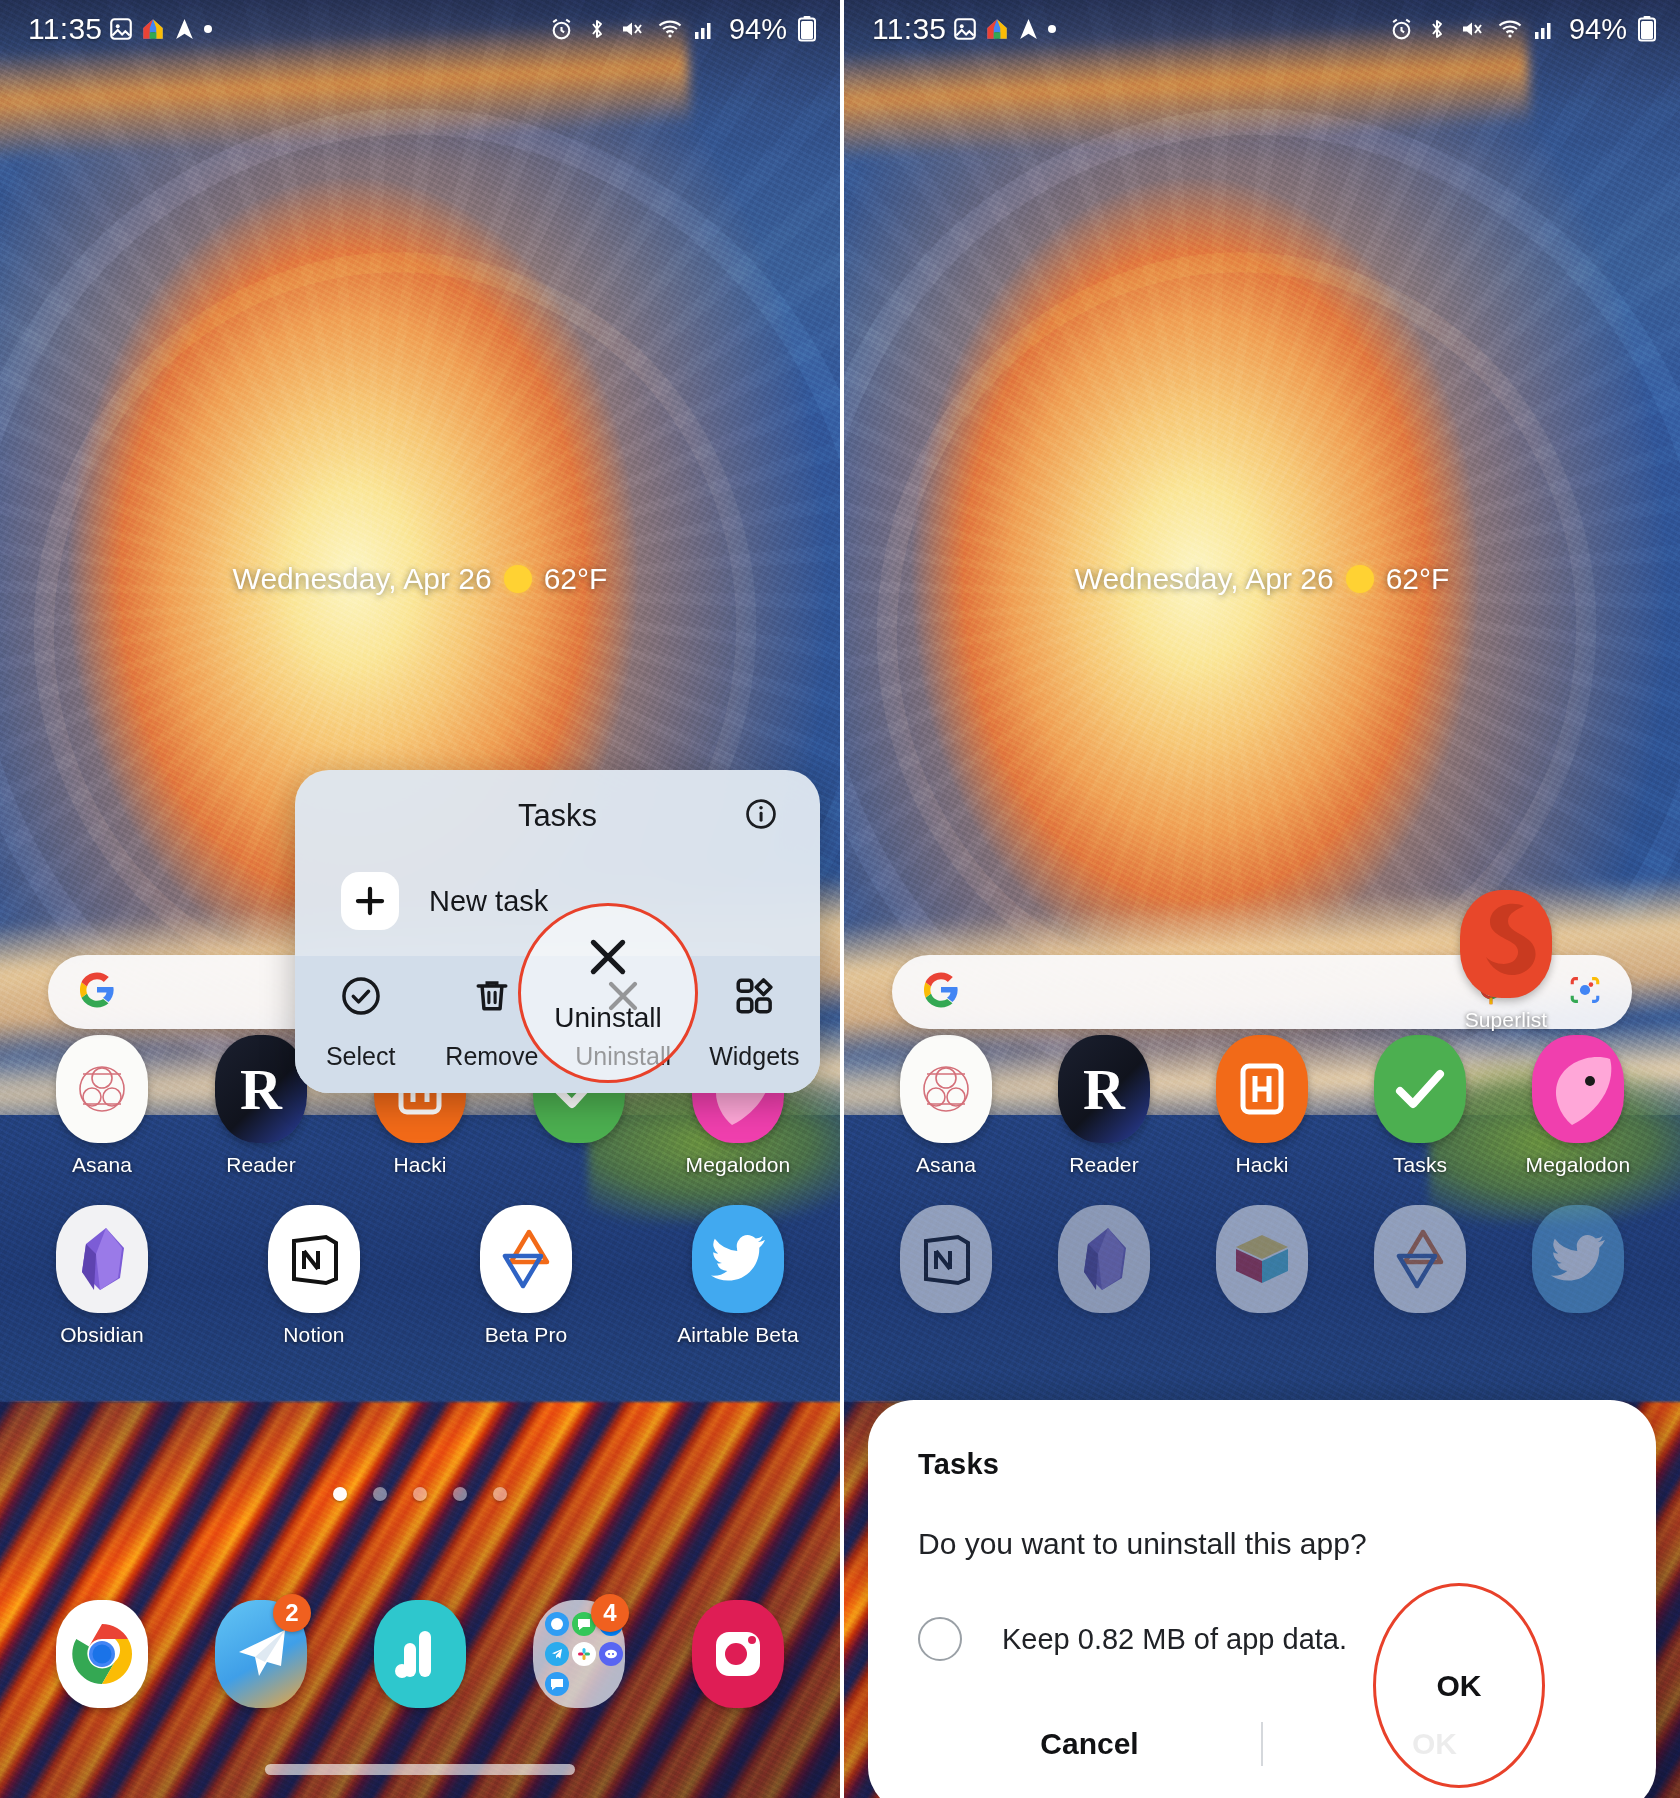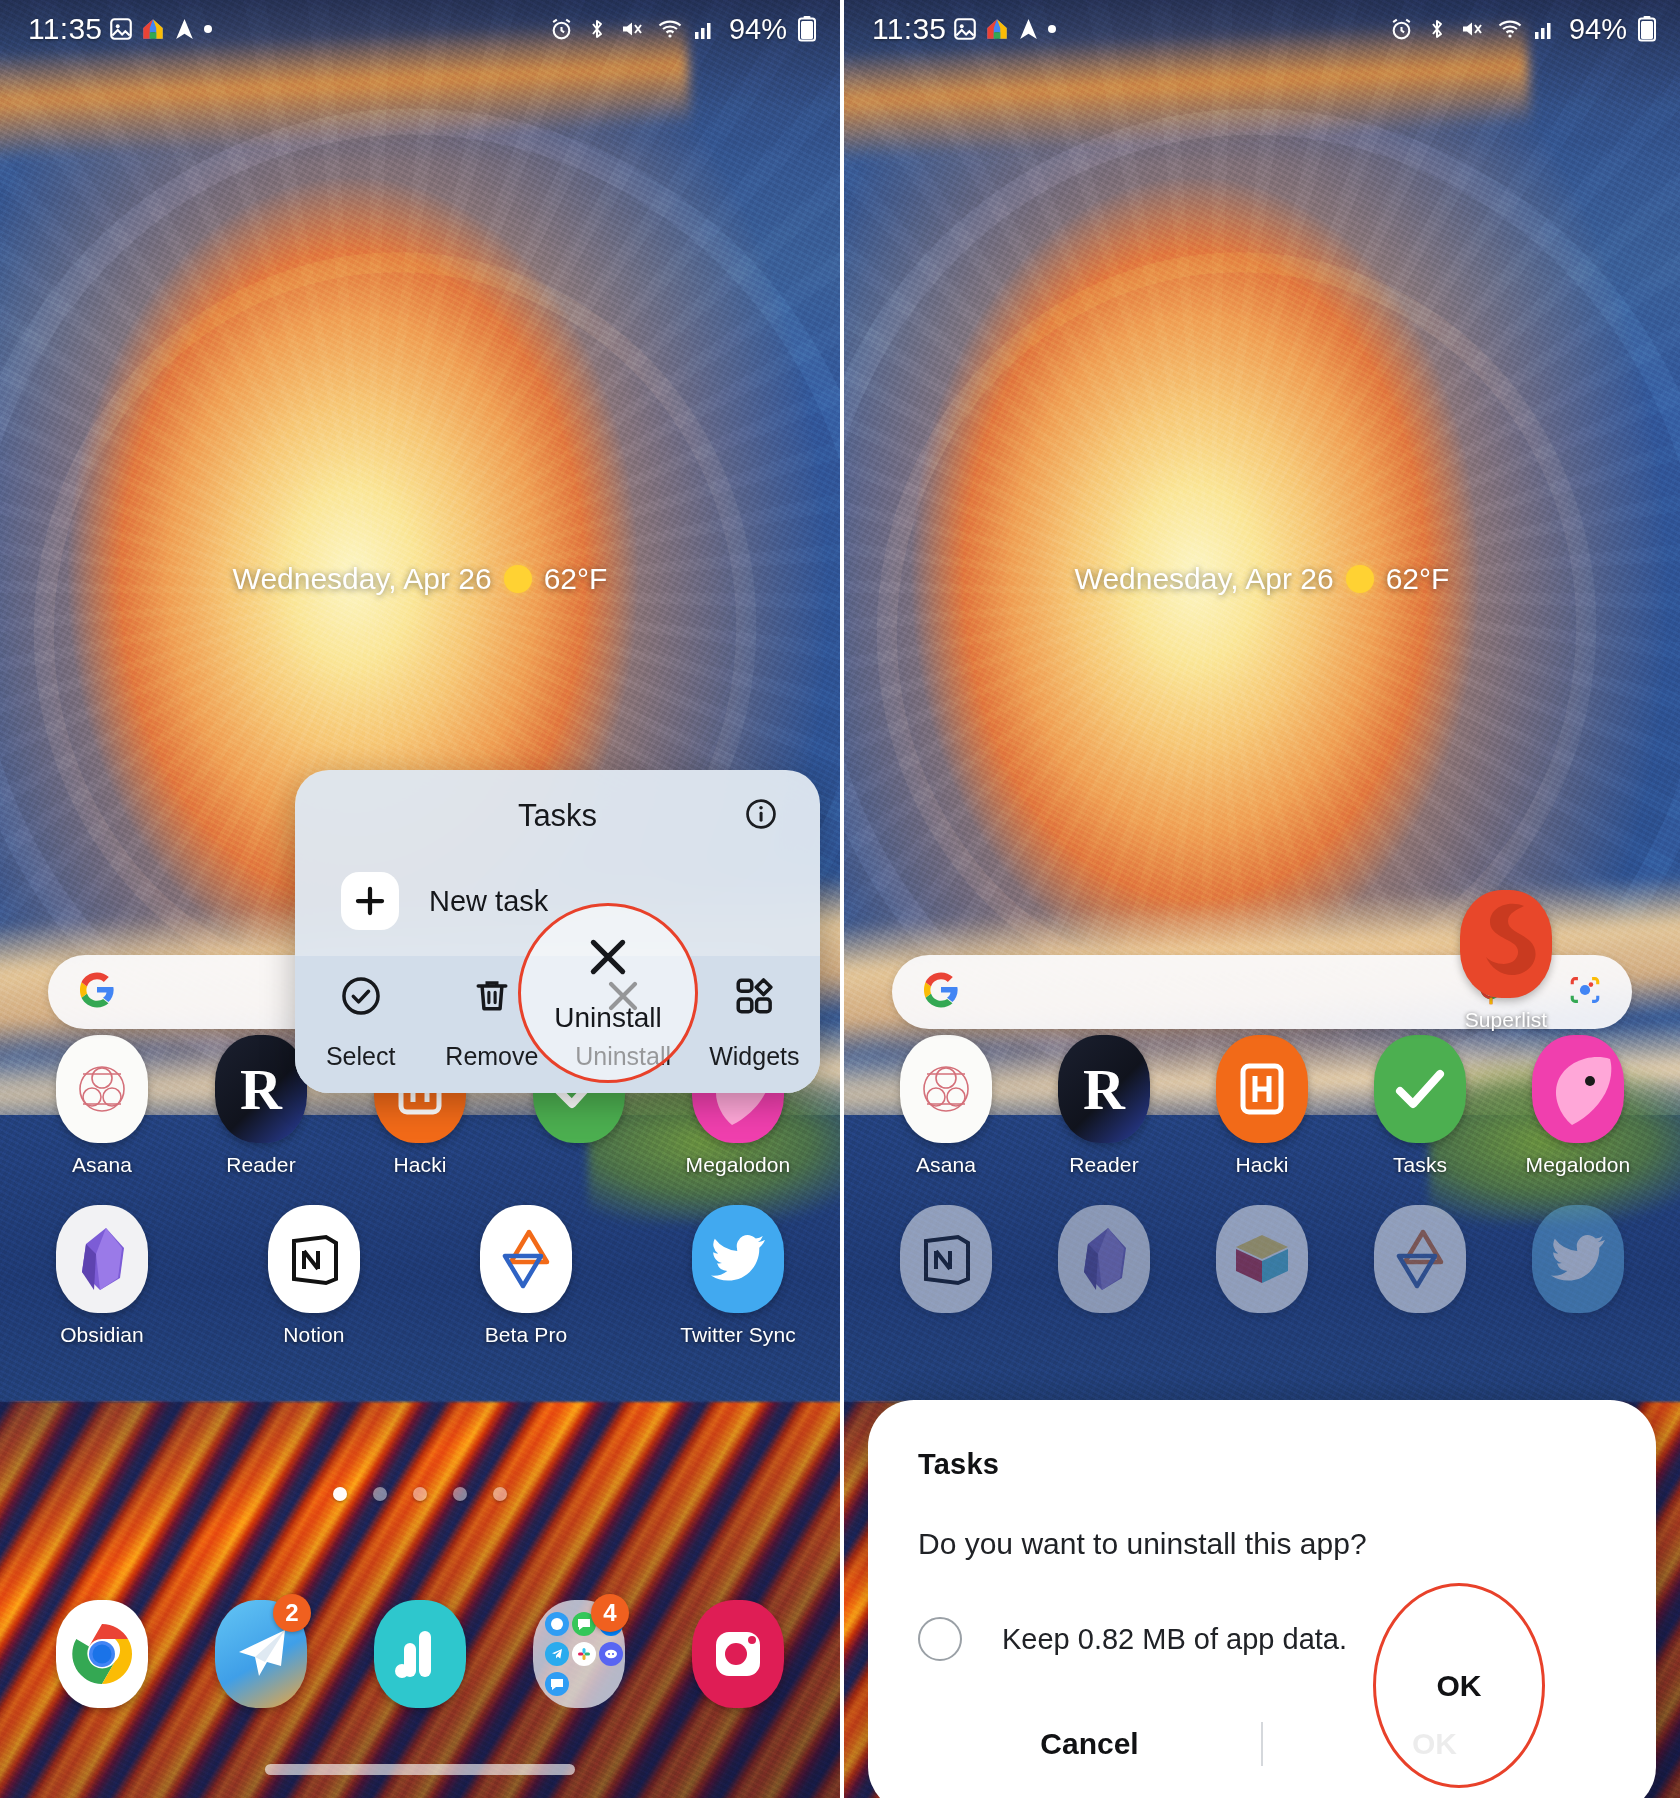--- a/index.html
+++ b/index.html
@@ -485,21 +485,21 @@
           <span class="applabel">Beta Pro</span>
         </div>
         <div class="app">
           <div class="iconwrap">
               <div class="icon" style="background:#41a9f0;">
             <svg width="62" height="54" viewBox="0 0 62 54">
                   <path d="M58 8c-2.2 1-4.5 1.7-7 2a11 11 0 004.8-6.1 23 23 0 01-7 2.7A11 11 0 0030 16.5c0 .9.1 1.7.3 2.5A31 31 0 017.8 6.8a11 11 0 003.4 14.7c-1.8 0-3.5-.5-5-1.3v.1c0 5.3 3.8 9.8 8.8 10.8a11 11 0 01-5 .2 11 11 0 0010.3 7.6A22 22 0 014 43.6a31 31 0 0016.9 5c20.3 0 31.4-16.8 31.4-31.4v-1.4A22 22 0 0058 8z" fill="#fff"></path>
                 </svg>
           </div>
             </div>
-          <span class="applabel">Twitter Sync</span>
+          <span class="applabel">Airtable Beta</span>
         </div>
       </div>
     </div>
 
     <div class="pagedots">
       <span class="dot on"></span>
       <span class="dot"></span>
       <span class="dot"></span>
       <span class="dot"></span>
       <span class="dot"></span>

